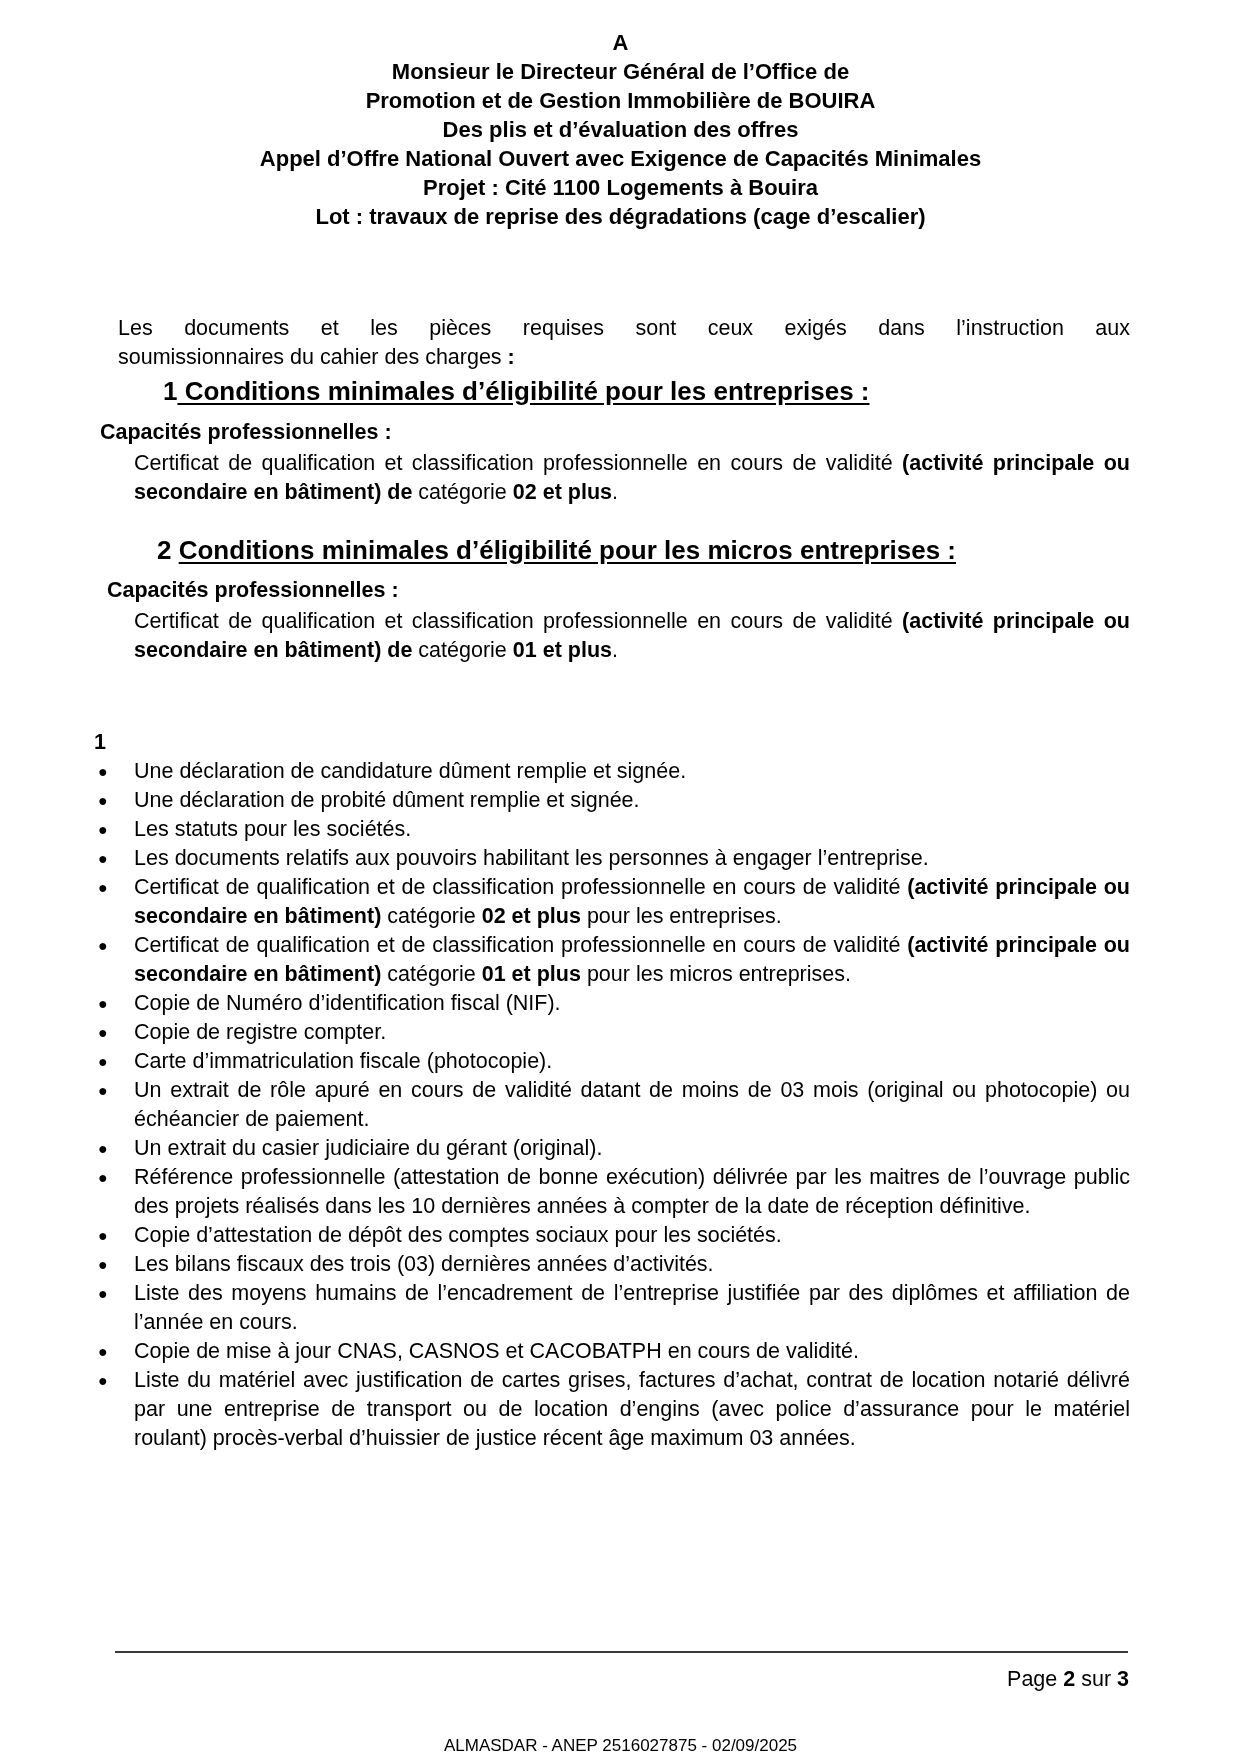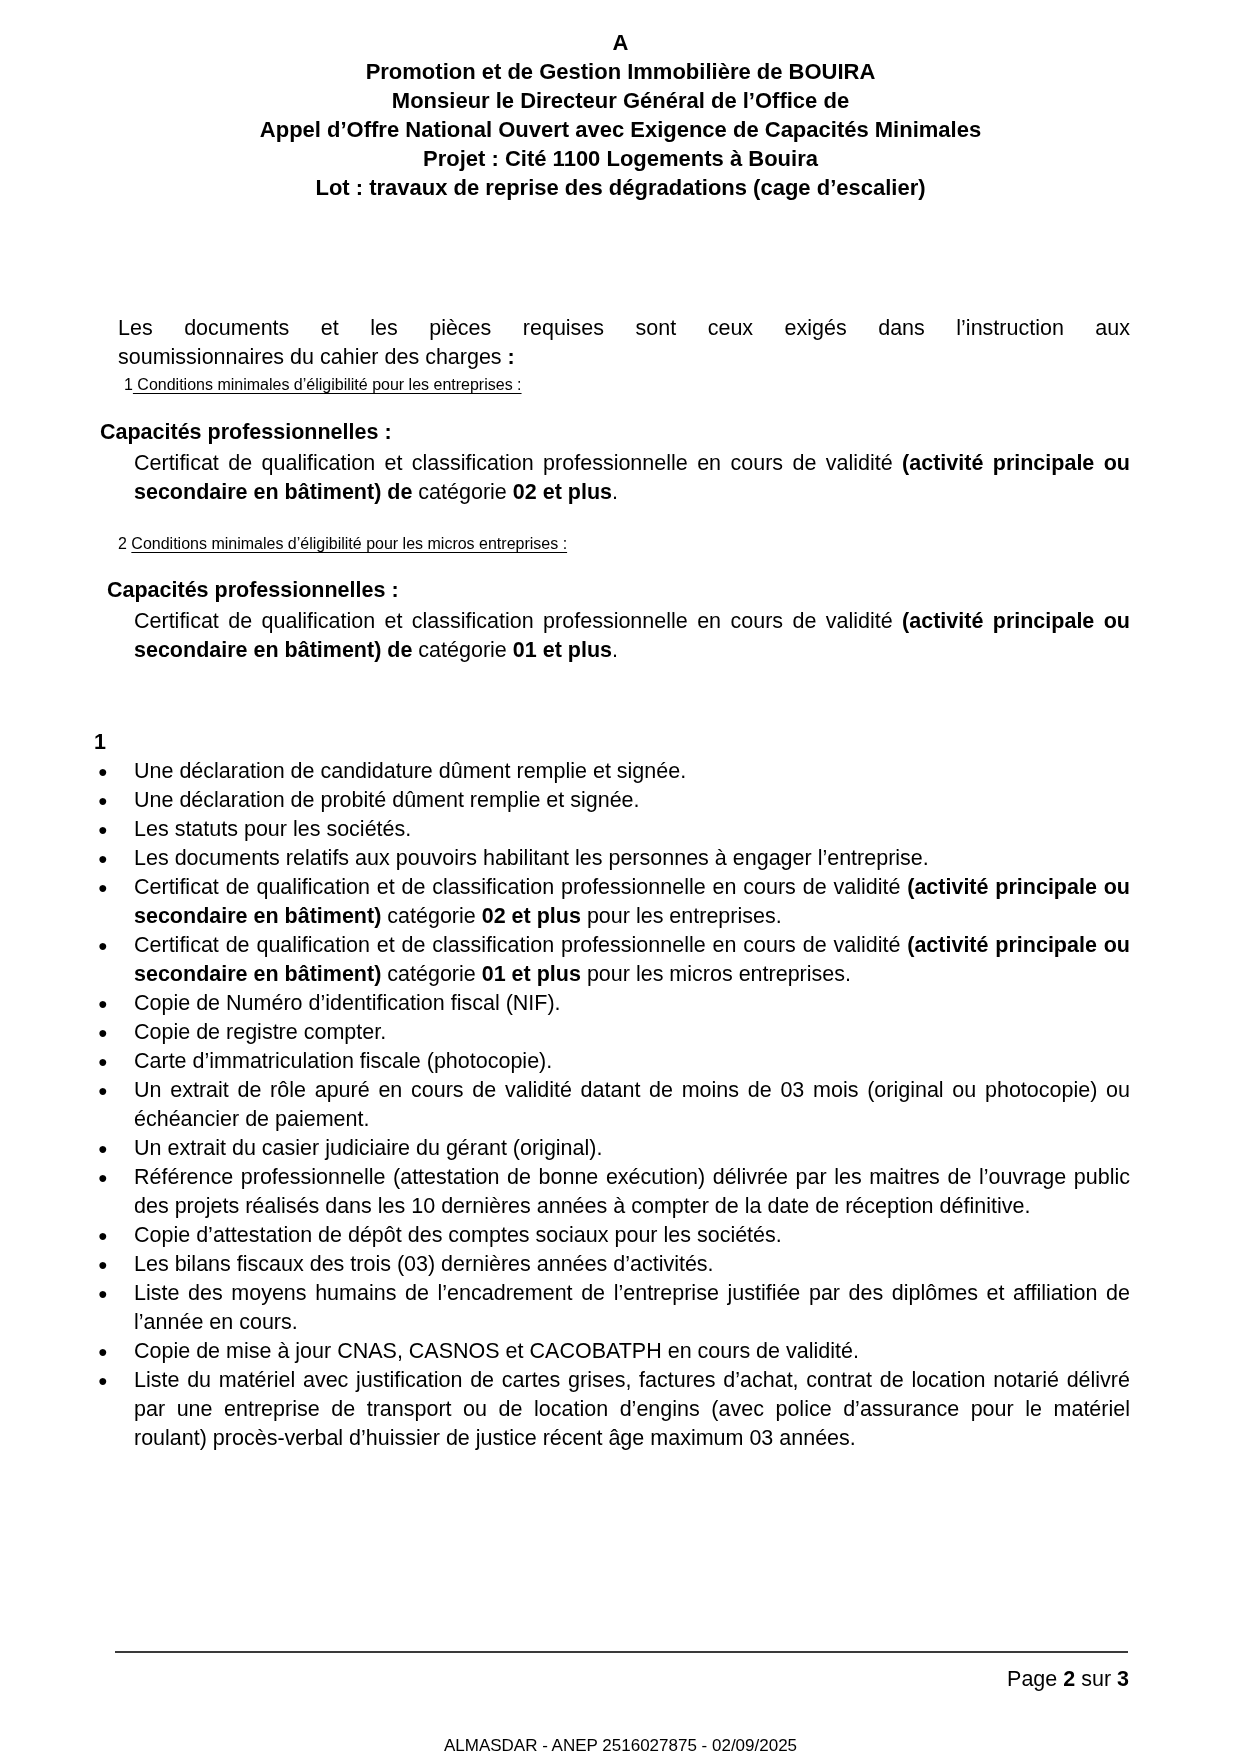--- a/index.html
+++ b/index.html
@@ -8,43 +8,44 @@
       font-family: "Liberation Sans", sans-serif; color: #000;
     }
     .page { position: absolute; left: 0; top: 0; width: 1241px; height: 1754px; }
     .header { position: absolute; left: 0; top: 28px; width: 1241px; text-align: center;
       font-weight: bold; font-size: 22px; line-height: 29px; }
     .header div { white-space: nowrap; }
     .u { text-decoration: underline; text-underline-offset: 3px; }
     .p { font-size: 21.5px; line-height: 29px; text-align: justify; }
     .intro { position: absolute; left: 118px; top: 314px; width: 1012px; }
     .just-line { text-align: justify; text-align-last: justify; }
-    .h1 { position: absolute; font-size: 16px; font-weight: normal; white-space: nowrap; }
+    .h1 { position: absolute; font-size: 26px; font-weight: bold; white-space: nowrap; margin-left: 39px; }
     .cap { position: absolute; font-size: 21.5px; font-weight: bold; white-space: nowrap; }
     .cert { position: absolute; left: 134px; width: 996px; }
     b { font-weight: bold; }
     .list { position: absolute; left: 94px; top: 728px; width: 1036px; }
     .list-head { font-size: 21.5px; line-height: 29px; display: flex; }
     .list-head .num { width: 40px; font-weight: bold; }
     .li { display: flex; font-size: 21.5px; line-height: 29px; }
     .li .bullet { width: 40px; flex: none; font-size: 16px; line-height: 29px; padding-left: 4px; box-sizing: border-box; }
     .li .txt { flex: 1; text-align: justify; }
     .rule { position: absolute; left: 115px; top: 1651px; width: 1013px; height: 2px; background: #3a3a3a; }
     .pagenum { position: absolute; right: 112px; top: 1667px; font-size: 21.5px; }
     .footer { position: absolute; left: 0; top: 1736px; width: 1241px; text-align: center; font-size: 17px; }
   </style>
 </head>
 <body>
 
 <div class="page">
 
   <div class="header">
     <div>A</div>
+    <div>Monsieur le Directeur Général de l’Office de</div>
     <div>Promotion et de Gestion Immobilière de BOUIRA</div>
-    <div>Monsieur le Directeur Général de l’Office de</div>
+    <div>Des plis et d’évaluation des offres</div>
     <div>Appel d’Offre National Ouvert avec Exigence de Capacités Minimales</div>
     <div>Projet : Cité 1100 Logements à Bouira</div>
     <div>Lot :  travaux de reprise des dégradations (cage d’escalier)</div>
   </div>
 
   <div class="intro p">
     <div class="just-line">Les documents et les pièces requises sont ceux exigés dans l’instruction aux</div>
     <div><span>soumissionnaires du cahier des charges</span><b> :</b></div>
   </div>
 

